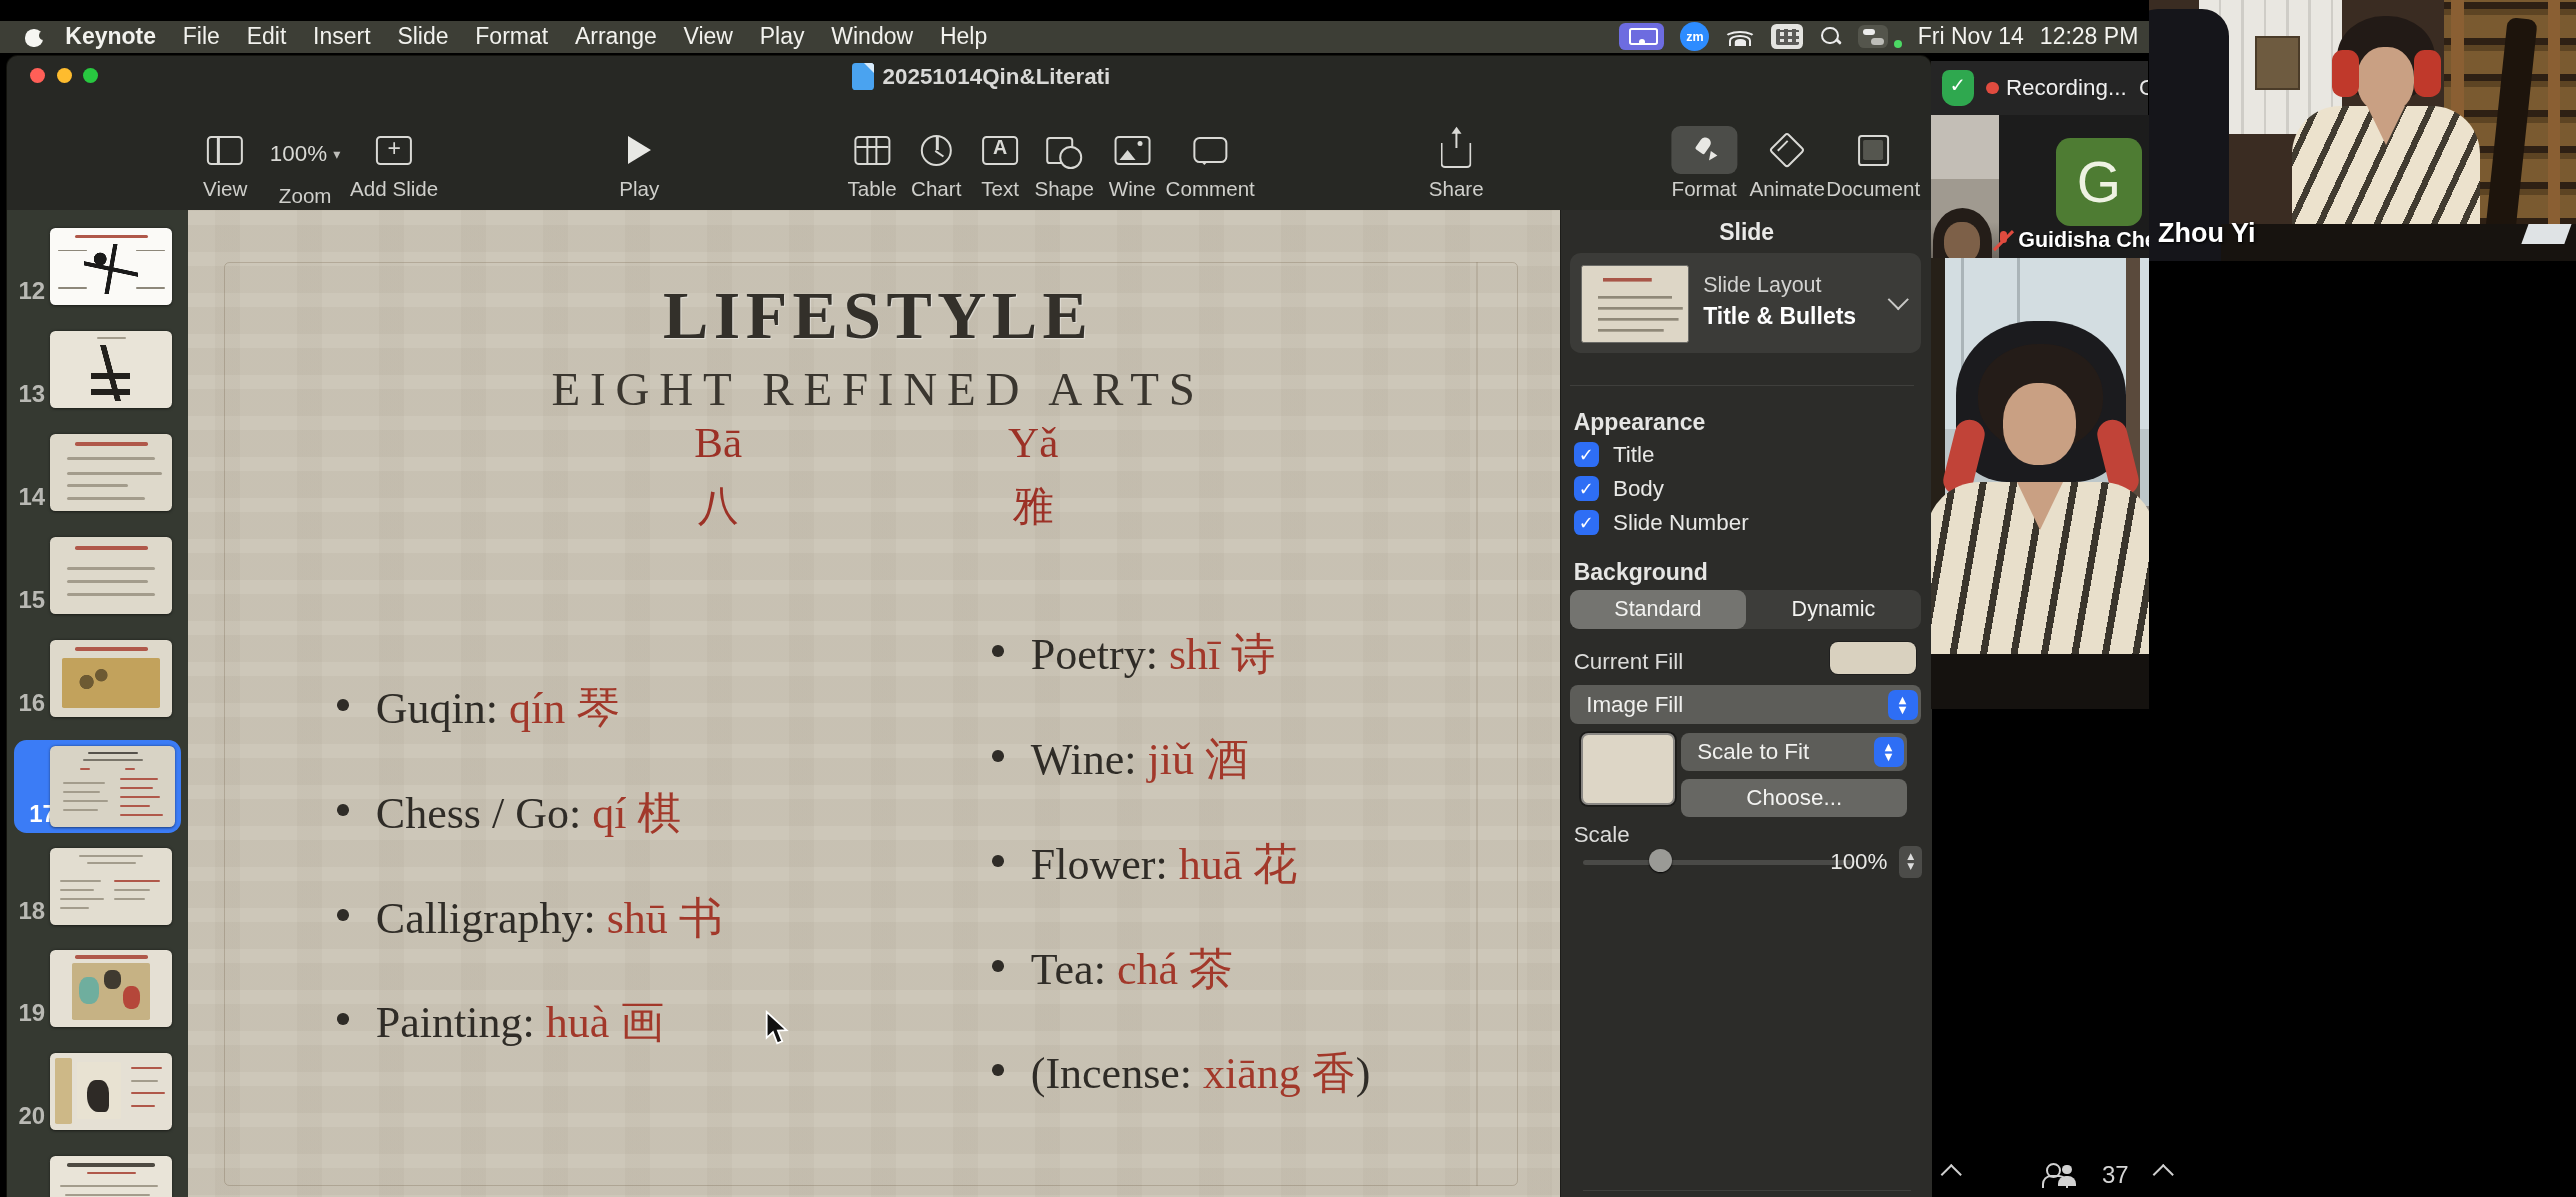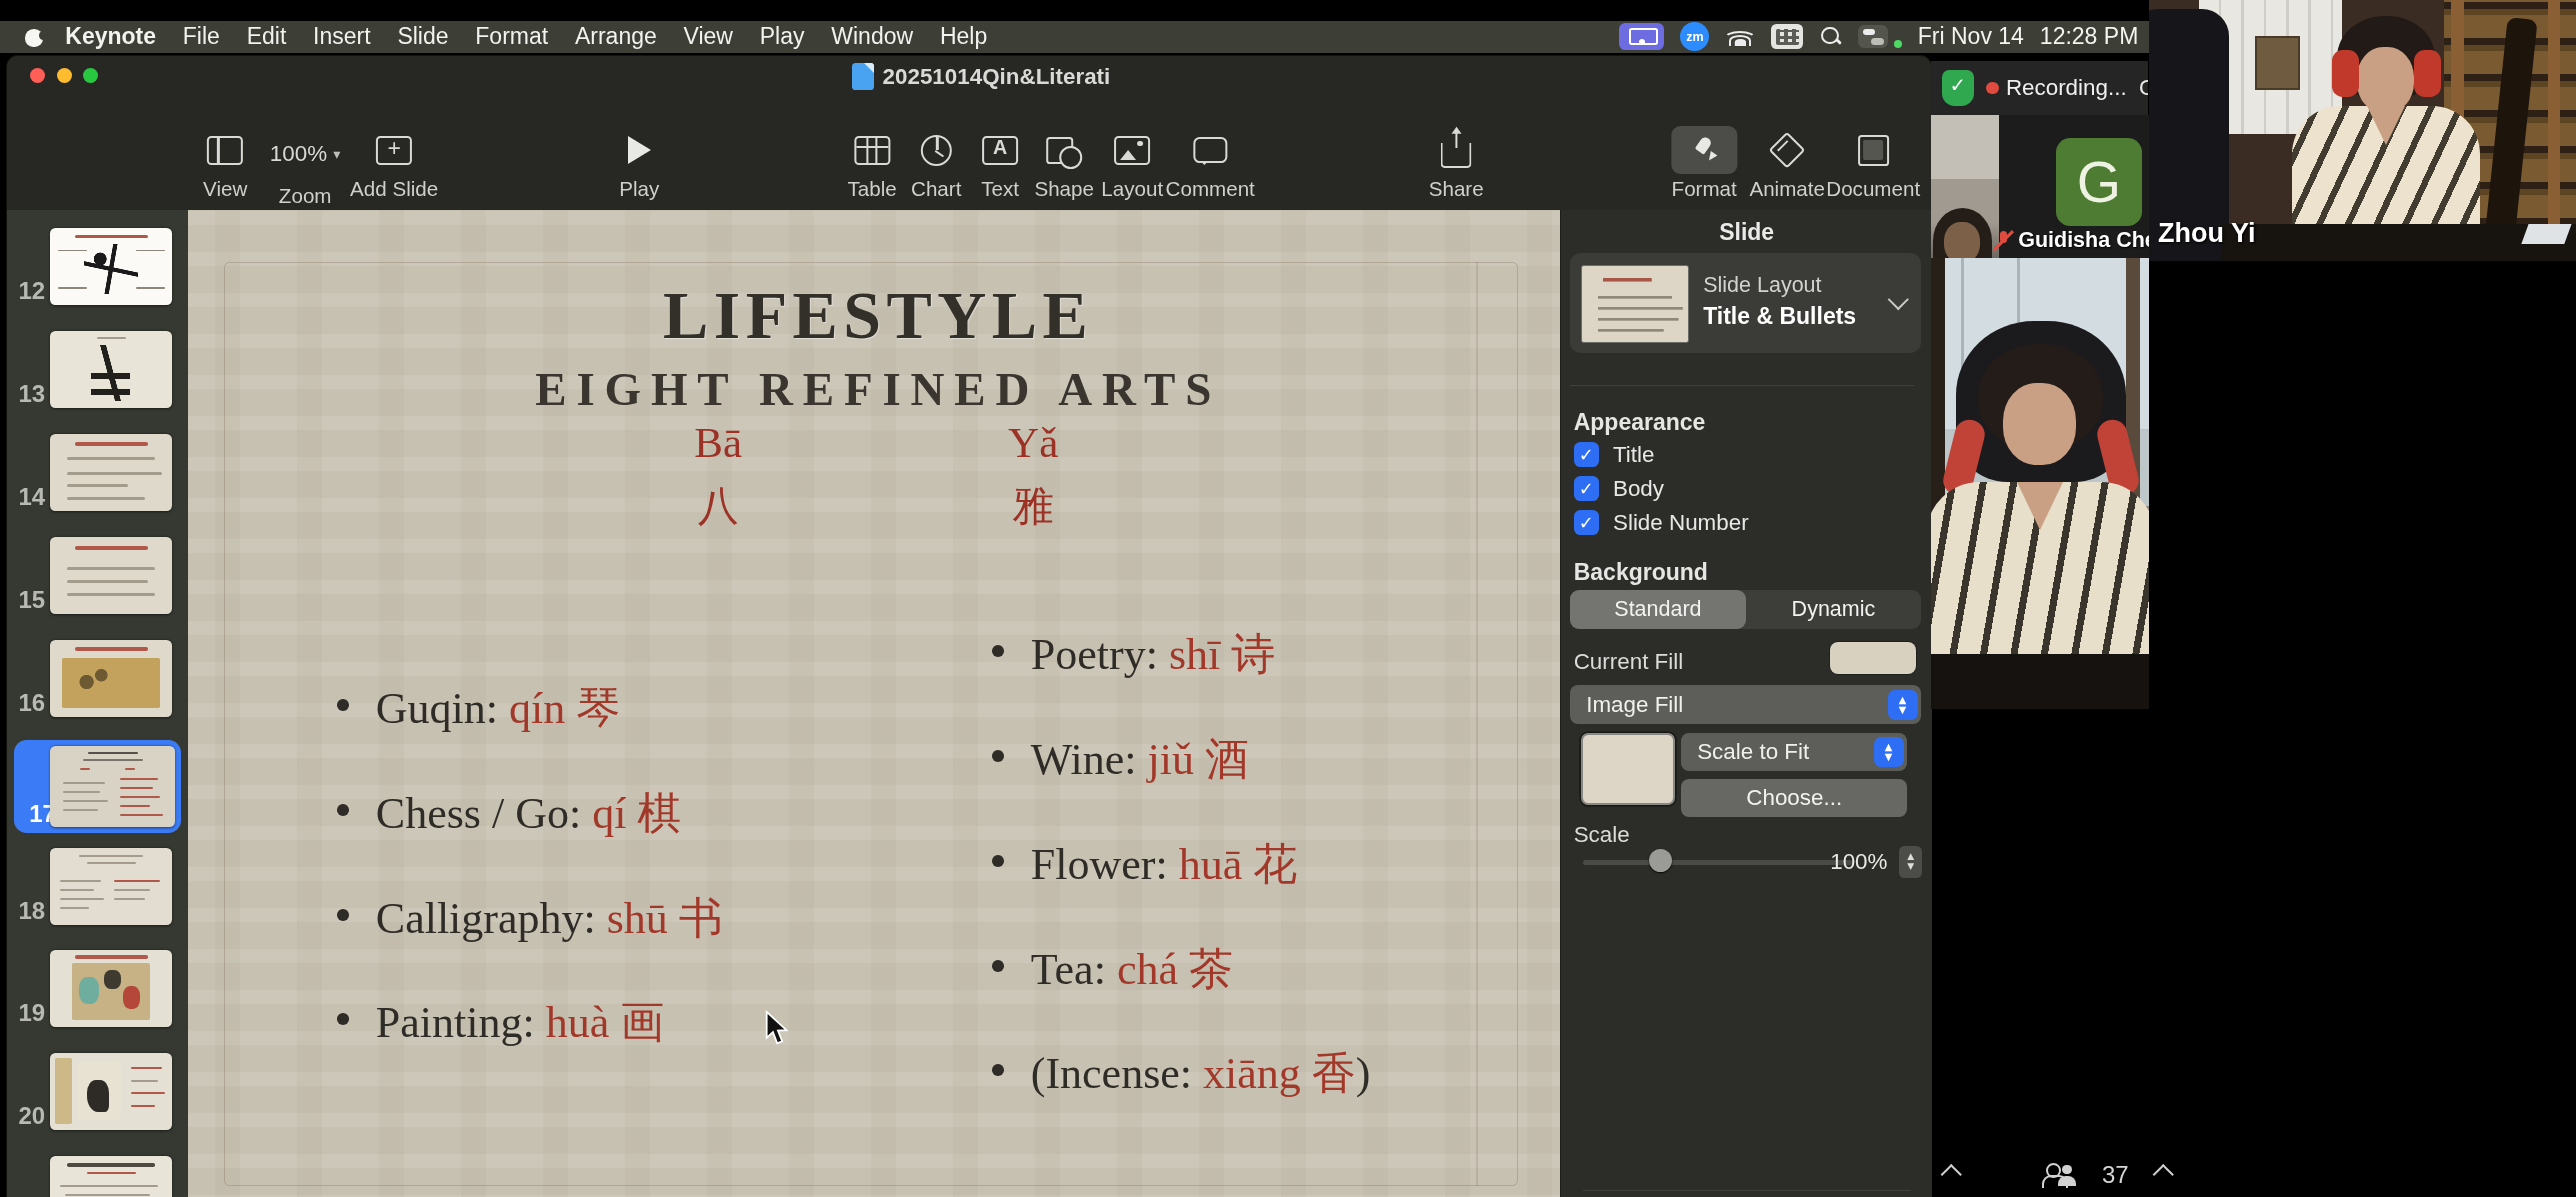--- a/index.html
+++ b/index.html
@@ -101,21 +101,21 @@
   
   #slide{position:absolute;left:181px;top:154px;width:1380px;height:1026px;background:#cdc7b9;overflow:hidden;
     font-family:"Liberation Serif",serif;}
   #slide .texture{position:absolute;inset:0;opacity:1;background:
     repeating-linear-gradient(0deg, rgba(98,82,60,.05) 0 27px, transparent 27px 41px),
     repeating-linear-gradient(90deg, transparent 0 27px, rgba(98,82,60,.045) 27px 52px, transparent 52px 82px);}
   #slide .frame{position:absolute;left:36px;top:52px;right:50px;bottom:50px;border:1.8px solid rgba(110,95,70,.28);border-radius:5.4px;}
   #slide .frame2{position:absolute;right:90px;top:52px;bottom:50px;width:1.8px;background:rgba(110,95,70,.18);}
   .s-title{position:absolute;left:0;top:66px;width:100%;text-align:center;font-size:68px;font-weight:bold;
     letter-spacing:5.4px;color:#33302a;text-shadow:0.9px 0.9px 0.9px rgba(255,255,255,.45);}
-  .s-sub{position:absolute;left:0;top:152px;width:100%;text-align:center;font-size:47px;letter-spacing:9.8px;color:#3a362f;font-weight:bold;}
+  .s-sub{position:absolute;left:0;top:152px;width:100%;text-align:center;font-size:47px;letter-spacing:9.8px;color:#3a362f;}
   .s-pin{position:absolute;text-align:center;color:#9c3126;font-size:43px;transform:translateX(-50%);}
   .s-han{position:absolute;text-align:center;color:#9c3126;font-size:41px;transform:translateX(-50%);}
   .bullet-row{position:absolute;font-size:44px;color:#2f2c27;white-space:nowrap;}
   .bullet-row .dot{display:inline-block;width:11.6px;height:11.6px;border-radius:50%;background:#2f2c27;vertical-align:12.5px;margin-right:27px;}
   .bullet-row .red{color:#a2382a;}
 
   
   #panel{position:absolute;left:1553px;top:154px;width:371px;height:988px;background:#2c2c29;border-left:0.9px solid #1d1d1a;color:#dededc;}
   .p-head{position:absolute;left:0;top:9px;width:100%;text-align:center;font-size:23px;font-weight:bold;color:#eaeae8;}
   .p-card{position:absolute;left:9px;top:43px;width:351px;height:100px;background:#3b3b38;border-radius:10.7px;}
@@ -302,21 +302,21 @@
       <div class="tb" style="left:1057px;">
         <div class="ic">
             <span class="ic-shape"></span>
           </div>
         <div class="lab">Shape</div>
       </div>
       <div class="tb" style="left:1125px;">
         <div class="ic">
             <span class="ib ic-media"></span>
           </div>
-        <div class="lab">Layout</div>
+        <div class="lab">Wine</div>
       </div>
       <div class="tb" style="left:1203px;">
         <div class="ic">
             <span class="ic-comment"></span>
           </div>
         <div class="lab">Comment</div>
       </div>
       <div class="tb" style="left:1449px;">
         <div class="ic">
             <span class="ic-share"></span>

